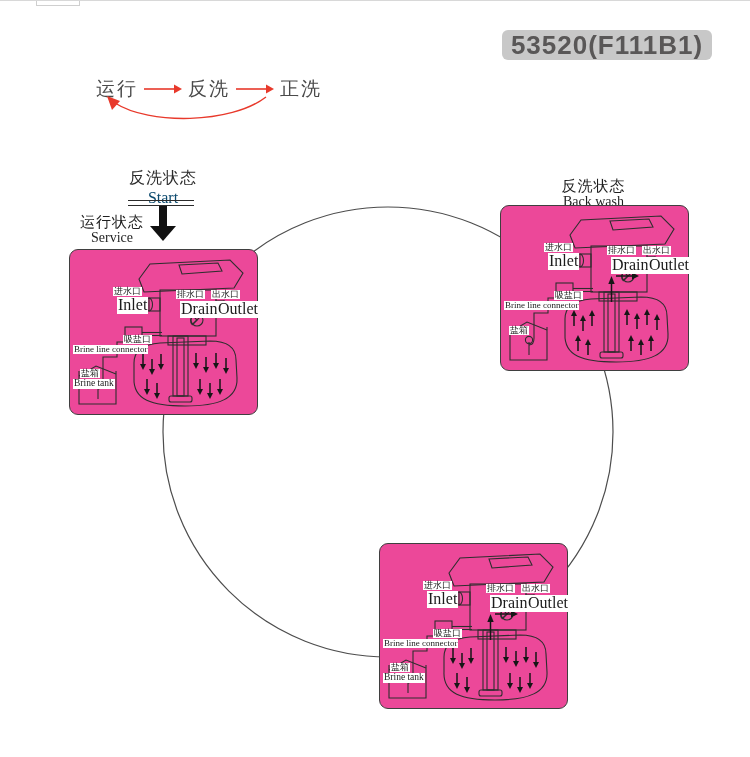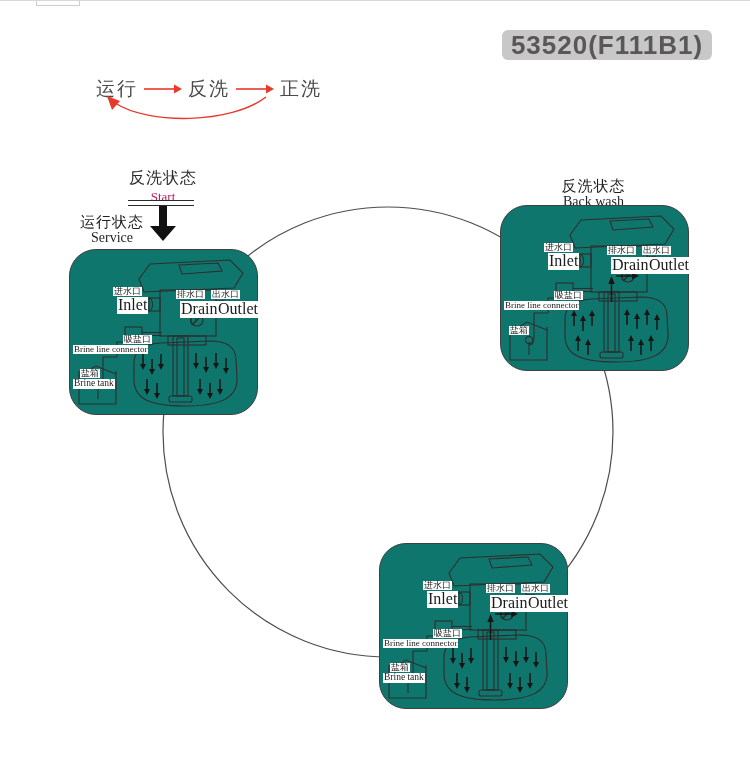--- a/index.html
+++ b/index.html
@@ -32,31 +32,31 @@
   .return-arrow path.h{fill:var(--accent-red,#e8392b);}
   .big-circle{position:absolute;left:0;top:0;z-index:0;}
   .big-circle circle{fill:none;stroke:#4d4d4d;stroke-width:1.2;}
   .watermark{
     position:absolute;left:250px;top:428px;z-index:1;white-space:nowrap;
     font-size:29px;font-weight:bold;color:#f3f3f3;
     text-shadow:2px 2px 2px #c3c3c3,-1px -1px 1px #e8e8e8,0 0 5px #bdbdbd;
   }
   .start-block{position:absolute;left:121px;top:168px;width:84px;text-align:center;z-index:2;}
   .start-cn{font-size:16px;color:#2b2b2b;letter-spacing:1px;display:block;}
-  .start-en{font-family:"Liberation Serif",serif;font-size:13px;color:#be185d;display:block;}
+  .start-en{font-family:"Liberation Serif",serif;font-size:16px;color:#0c4a6e;display:block;}
   .start-underline{position:absolute;left:128px;top:200px;width:66px;height:4px;z-index:2;
     border-top:1.2px solid #2b2b2b;border-bottom:1.2px solid #2b2b2b;}
   .big-arrow{position:absolute;left:146px;top:206px;z-index:2;}
   .big-arrow rect,.big-arrow polygon{fill:#111;}
   .state-label{position:absolute;z-index:2;text-align:center;line-height:1.15;}
   .state-cn{font-size:15px;color:#1f1f1f;letter-spacing:1px;display:block;}
   .state-en{font-family:"Liberation Serif",serif;font-size:14px;color:#1f1f1f;display:block;}
   .state-box{
-    position:absolute;width:187px;height:164px;background:#0f766e;z-index:2;
-    border:1.3px solid #3f3f3f;border-radius:27px;
+    position:absolute;width:187px;height:164px;background:#ec4899;z-index:2;
+    border:1.3px solid #3f3f3f;border-radius:9px;
   }
   .valve{position:absolute;left:0;top:0;width:187px;height:164px;}
   .valve .ln path,.valve .ln rect,.valve .ln line,.valve .ln circle,.valve .ln ellipse{
     stroke:var(--line,#2e2e2e);stroke-width:1.1;fill:none;}
   .valve .wf{fill:#fff;}
   .valve .df{fill:#242424;stroke:none;}
   .valve .flow line{stroke:#161616;stroke-width:1.5;}
   .valve .flow polygon{fill:#161616;stroke:none;}
   .lbl,.lbl-en{position:absolute;white-space:nowrap;background:#fff;padding:0 1px;line-height:1.05;z-index:3;}
   .lbl{font-size:9px;color:#1c1c1c;}

